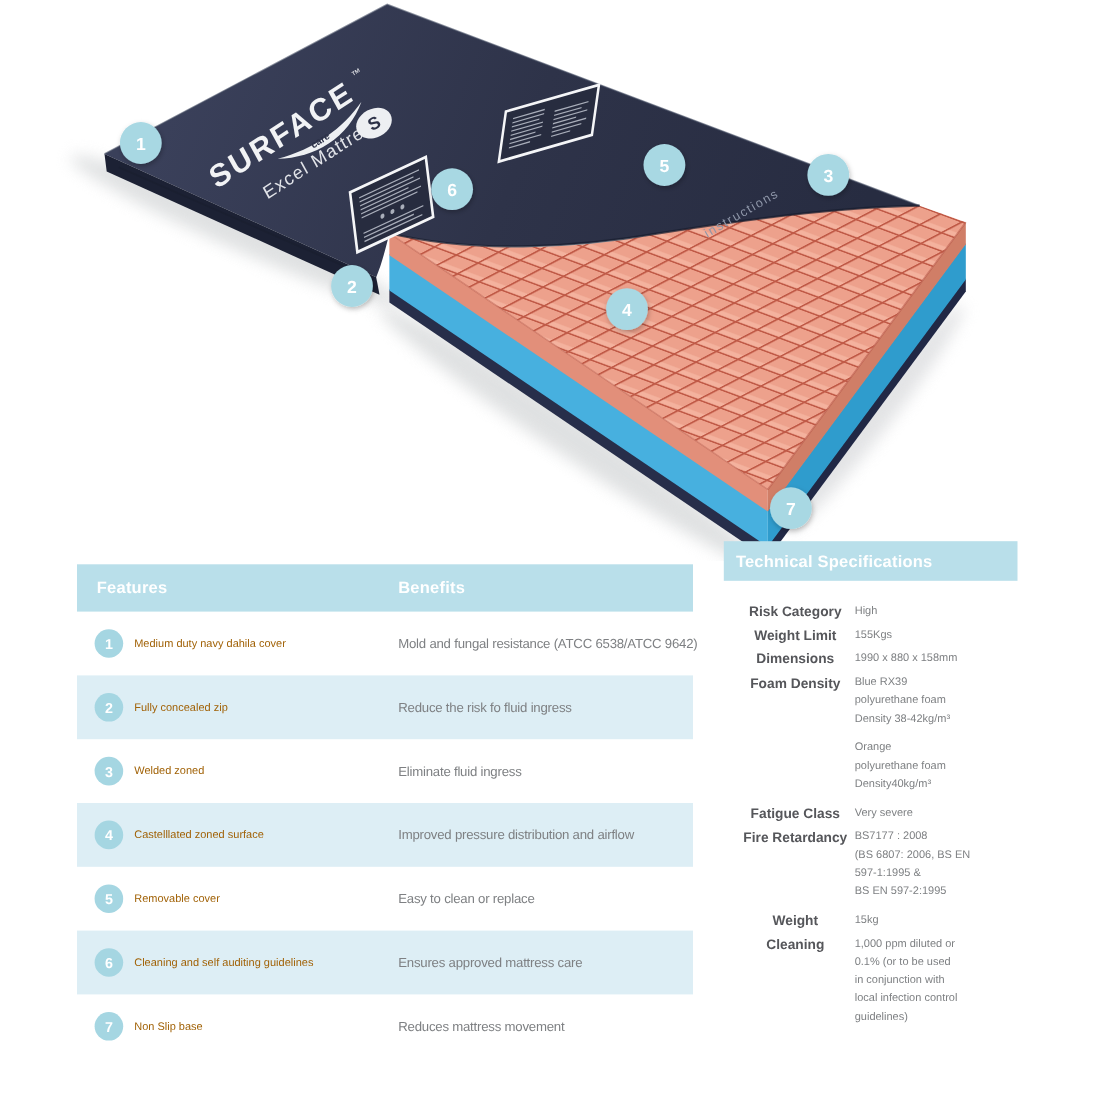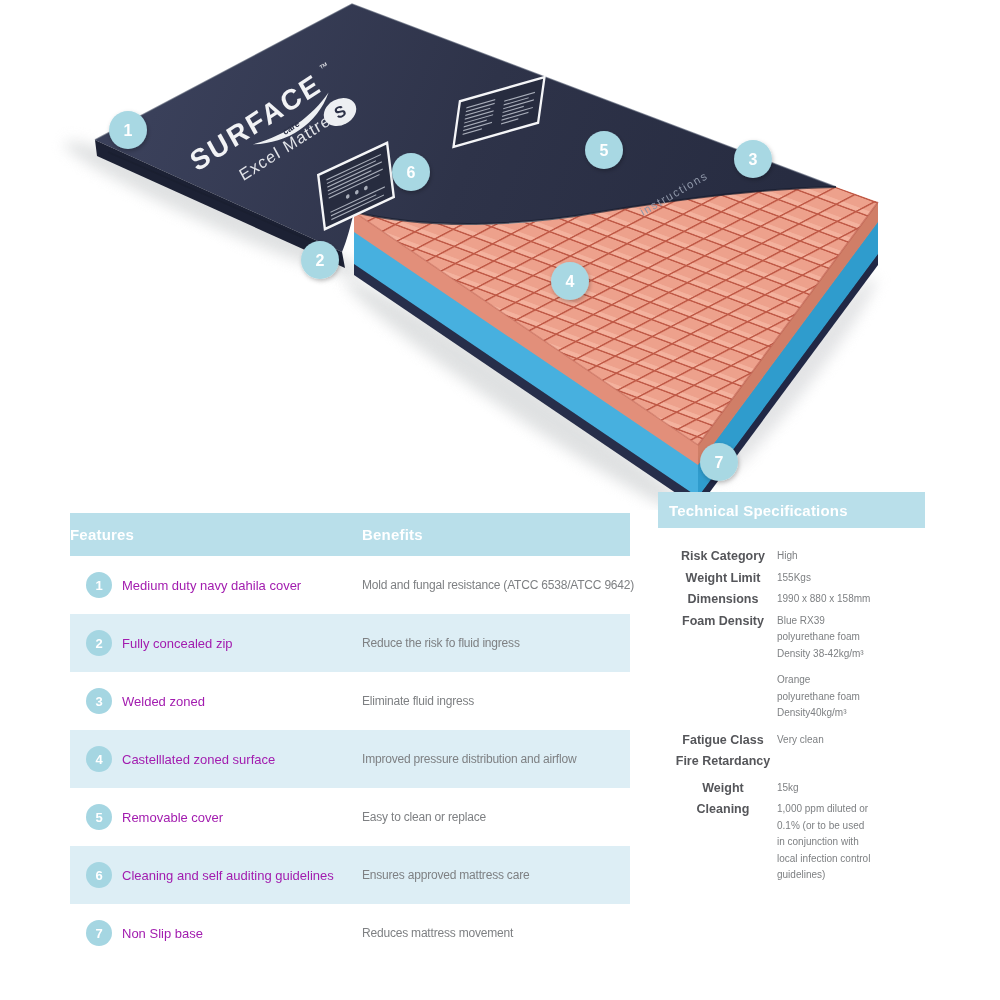--- a/index.html
+++ b/index.html
@@ -5,28 +5,28 @@
   html,body{margin:0;padding:0;background:#fff;}
   body{width:1000px;height:1000px;position:relative;font-family:"Liberation Sans",sans-serif;overflow:hidden;}
 
   
   .illus{position:absolute;left:0;top:0;width:1000px;height:510px;}
 
   
   .features{position:absolute;left:70px;top:513px;width:560px;}
   .fheader{display:grid;grid-template-columns:290px 1fr;background:#b9dfea;height:43px;align-items:center;
            color:#ffffff;font-weight:bold;font-size:15px;letter-spacing:.2px;}
-  .fheader .hcell{}
+  .fheader .hcell{padding-left:18px;}
   .fheader .hcell.b{padding-left:2px;}
   .frow{display:grid;grid-template-columns:290px 1fr;height:58px;align-items:center;}
   .frow.alt{background:#ddeef5;}
   .featcell{display:flex;align-items:center;gap:10px;padding-left:16px;}
   .numcircle{width:26px;height:26px;border-radius:50%;background:#a5d6e2;color:#fff;font-weight:bold;
              font-size:13px;display:flex;align-items:center;justify-content:center;flex:0 0 26px;}
-  .ftext{font-size:13px;color:#a21caf;}
+  .ftext{font-size:10px;color:#a16207;}
   .bencell{font-size:12px;color:#7e8083;letter-spacing:-0.2px;white-space:nowrap;padding-left:2px;}
 
   
   .tech{position:absolute;left:658px;top:492px;width:267px;}
   .theader{background:#b9dfea;height:36px;display:flex;align-items:center;padding-left:11px;
            color:#fff;font-weight:bold;font-size:15px;letter-spacing:.2px;}
   .specs{padding-top:20px;padding-left:11px;}
   .srow{display:grid;grid-template-columns:108px 1fr;margin-bottom:5px;}
   .srow.para{margin-bottom:10px;}
   .slabel{font-weight:bold;color:#55565a;font-size:12.5px;line-height:16.5px;text-align:center;}
@@ -264,24 +264,28 @@
 Density 38-42kg/m³</div>
     </div>
     <div class="srow para">
       <div class="slabel"></div>
       <div class="svalue">Orange
 polyurethane foam
 Density40kg/m³</div>
     </div>
     <div class="srow">
       <div class="slabel">Fatigue Class</div>
-      <div class="svalue">Very clean</div>
+      <div class="svalue">Very severe</div>
     </div>
     <div class="srow para">
       <div class="slabel">Fire Retardancy</div>
+      <div class="svalue">BS7177 : 2008
+(BS 6807: 2006, BS EN
+597-1:1995 &amp;
+BS EN 597-2:1995</div>
     </div>
     <div class="srow">
       <div class="slabel">Weight</div>
       <div class="svalue">15kg</div>
     </div>
     <div class="srow">
       <div class="slabel">Cleaning</div>
       <div class="svalue">1,000 ppm diluted or
 0.1% (or to be used
 in conjunction with

